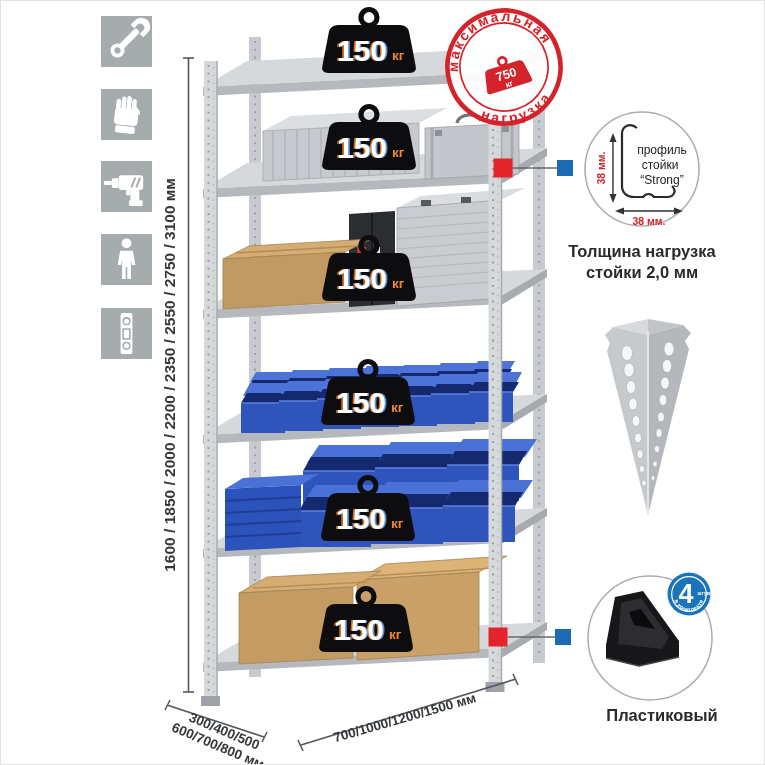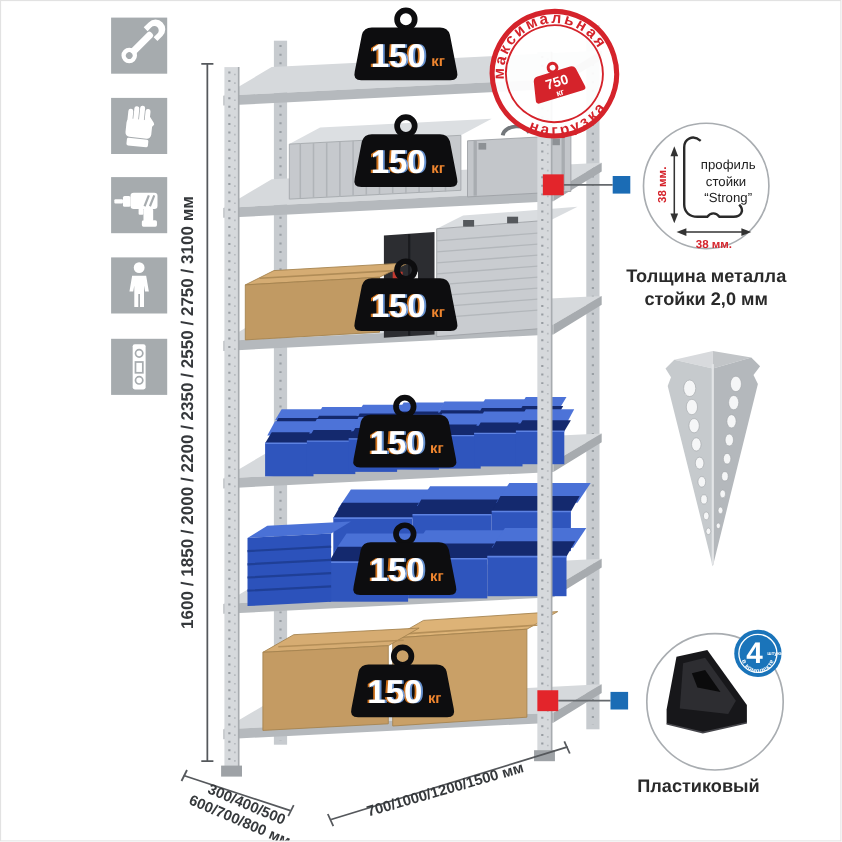--- a/index.html
+++ b/index.html
@@ -406,20 +406,20 @@
         <circle r="21.5" fill="#1a74ba"></circle>
         <circle r="17.3" fill="none" stroke="#ffffff" stroke-width="1.2"></circle>
         <text class="b4" x="-3" y="9">4</text>
         <text class="bSm" x="8.5" y="1">штуки</text>
         <text class="bArc"><textPath href="#arcK" startOffset="50%" text-anchor="middle">в комплекте</textPath></text>
       </g>
     </g>
   </svg>
 
   <div class="caption" style="left:556px;top:240px;width:170px;">
-    <div>Толщина металла</div>
+    <div>Толщина нагрузка</div>
     <div>стойки 2,0 мм</div>
   </div>
-  <div class="caption" style="left:545px;top:704px;width:178px;">
+  <div class="caption" style="left:572px;top:704px;width:178px;">
     <div>Пластиковый</div>
   </div>
 
 </div>
 
 </body></html>

